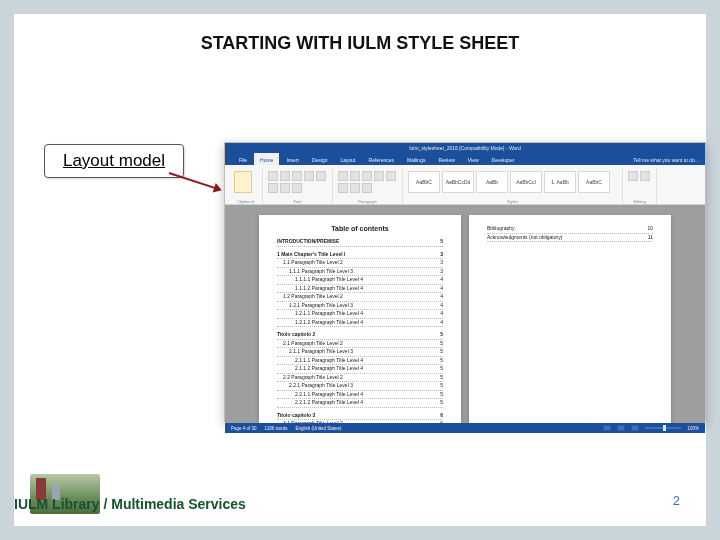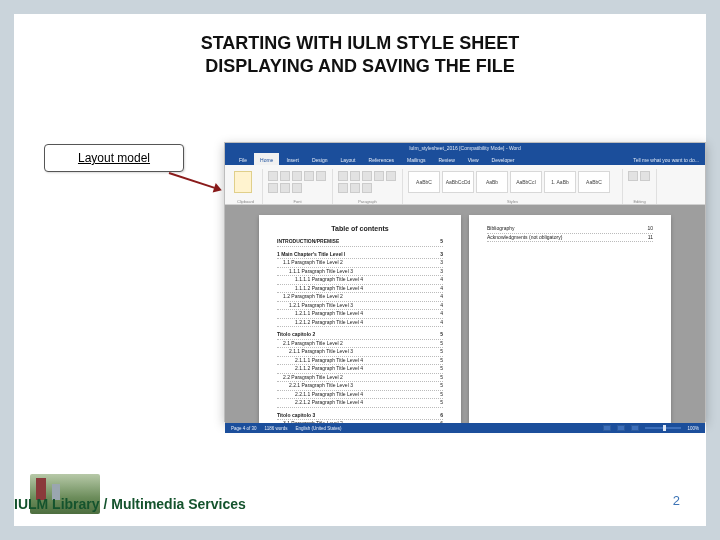--- a/index.html
+++ b/index.html
@@ -1,19 +1,19 @@
 <!DOCTYPE html>
 <html><head>
 <meta charset="utf-8">
 <style>
   *{box-sizing:border-box;margin:0;padding:0}
   body{width:720px;height:540px;background:#cad4db;font-family:"Segoe UI",Arial,sans-serif;position:relative;overflow:hidden}
   .slide{position:absolute;top:0;left:0;width:720px;height:540px;background:#fff;border:14px solid #cad4db}
   .title{position:absolute;top:18px;left:0;right:0;text-align:center;font-weight:700;font-size:18px;color:#111;line-height:1.25}
-  .callout{position:absolute;background:#fff;border:1px solid #555;border-radius:4px;padding:6px 10px;font-size:12px;text-align:center;box-shadow:1px 1px 2px rgba(0,0,0,.15)}
+  .callout{position:absolute;background:#fff;border:1px solid #555;border-radius:4px;padding:6px 10px;font-size:17px;text-align:center;box-shadow:1px 1px 2px rgba(0,0,0,.15)}
   .callout.c1{left:30px;top:130px;width:140px}
   .callout.c1 span{text-decoration:underline}
   .callout.c2{left:14px;top:210px;width:185px;line-height:1.3}
   
   .arrow-line{position:absolute;left:155px;top:158px;width:48px;height:2px;background:#8a1b1b;transform-origin:left center;transform:rotate(18deg)}
   .arrow-head{position:absolute;left:200px;top:170px;width:0;height:0;border-left:8px solid #8a1b1b;border-top:5px solid transparent;border-bottom:5px solid transparent;transform:rotate(18deg)}
   
   .footer{position:absolute;bottom:14px;left:0;right:0;text-align:left;font-size:14px;font-weight:700;color:#14532d}
   .pagenum{position:absolute;bottom:18px;right:26px;font-size:13px;color:#3d74b6}
   .campus{position:absolute;left:16px;bottom:12px;width:70px;height:40px;background:linear-gradient(180deg,#b7c9a8 0%,#6b8c5a 60%,#4d6e3f 100%);border-radius:2px}
@@ -50,21 +50,20 @@
   .zoomslider{width:36px;height:2px;background:#3d6fba;position:relative}
   .zoomslider::after{content:"";position:absolute;left:50%;top:-2px;width:3px;height:6px;background:#dfe8f5}
 </style>
 </head>
 <body>
 
 <div class="slide">
 
   <div class="title">
     <div>STARTING WITH IULM STYLE SHEET</div>
-    <div>DISPLAYING AND SAVING THE FILE</div>
   </div>
 
   <div class="callout c1">
     <span>Layout model</span>
   </div>
   <div class="arrow-line"></div>
   <div class="arrow-head"></div>
 
 
   <div class="word">

